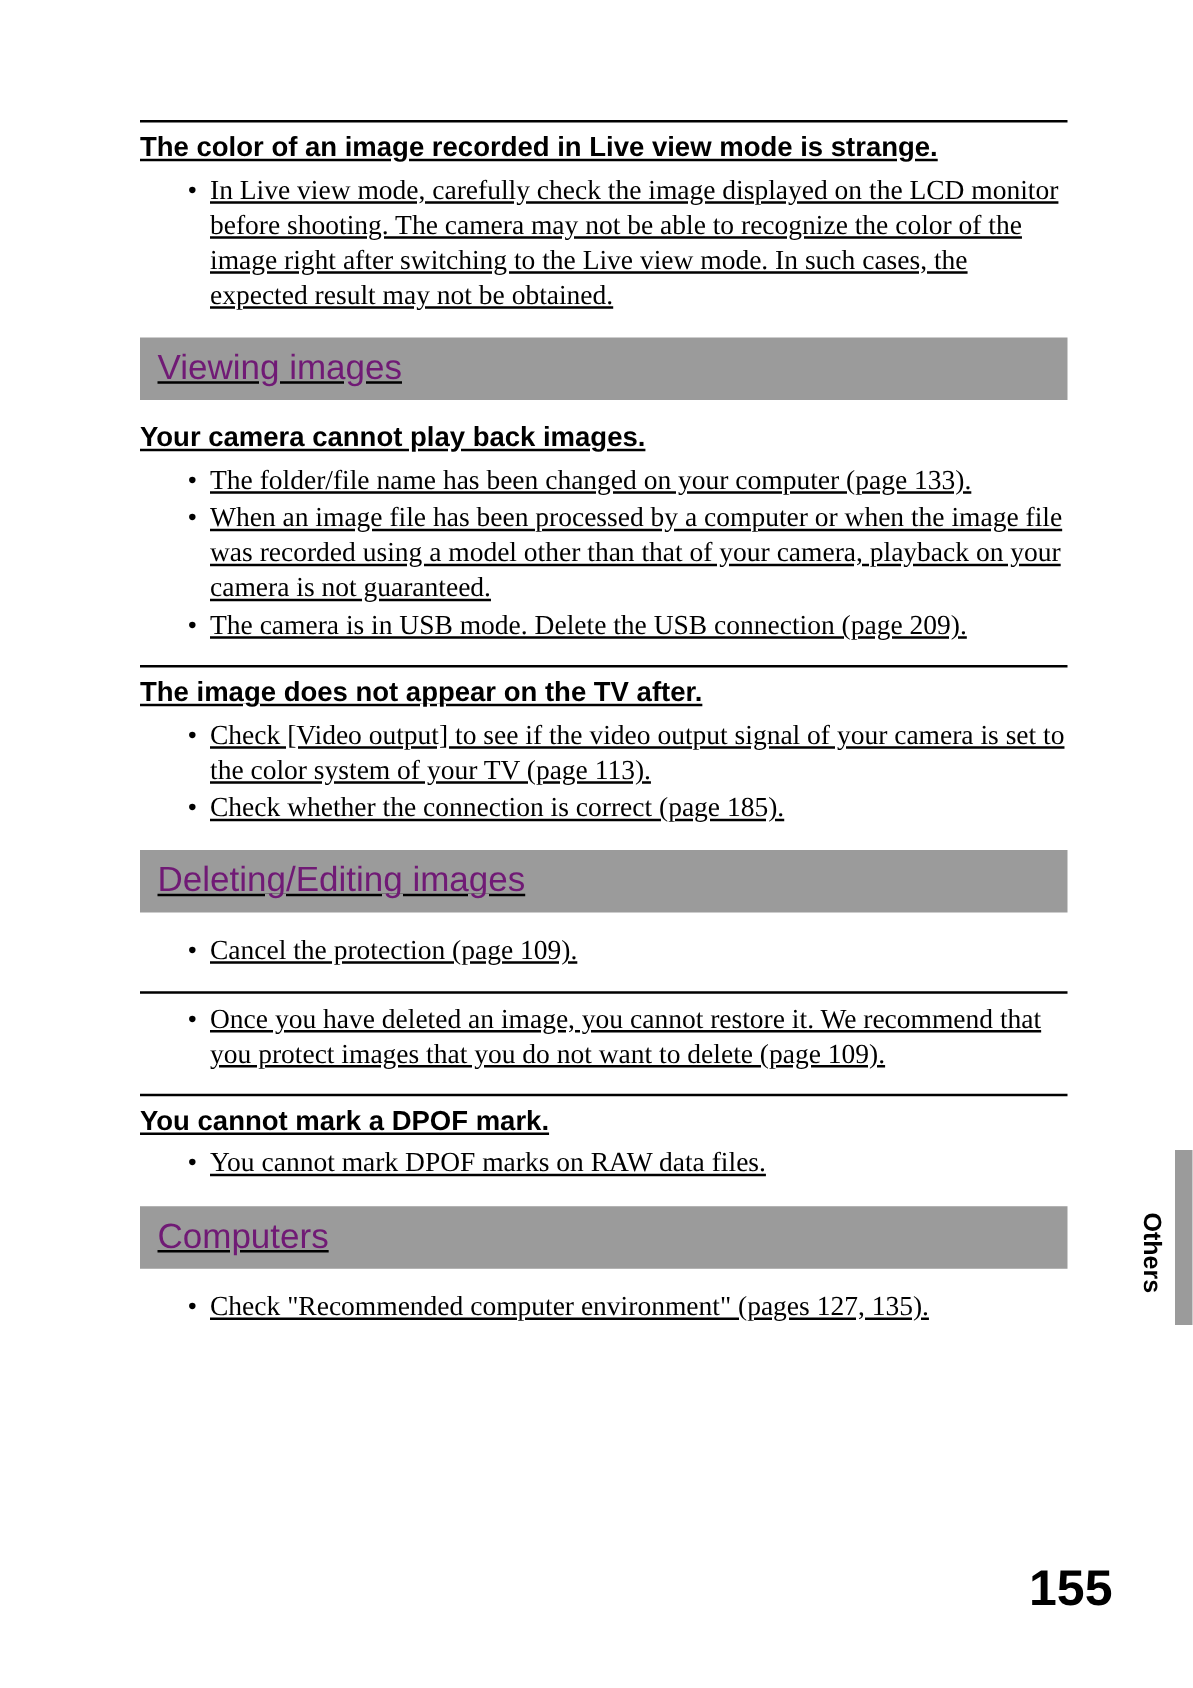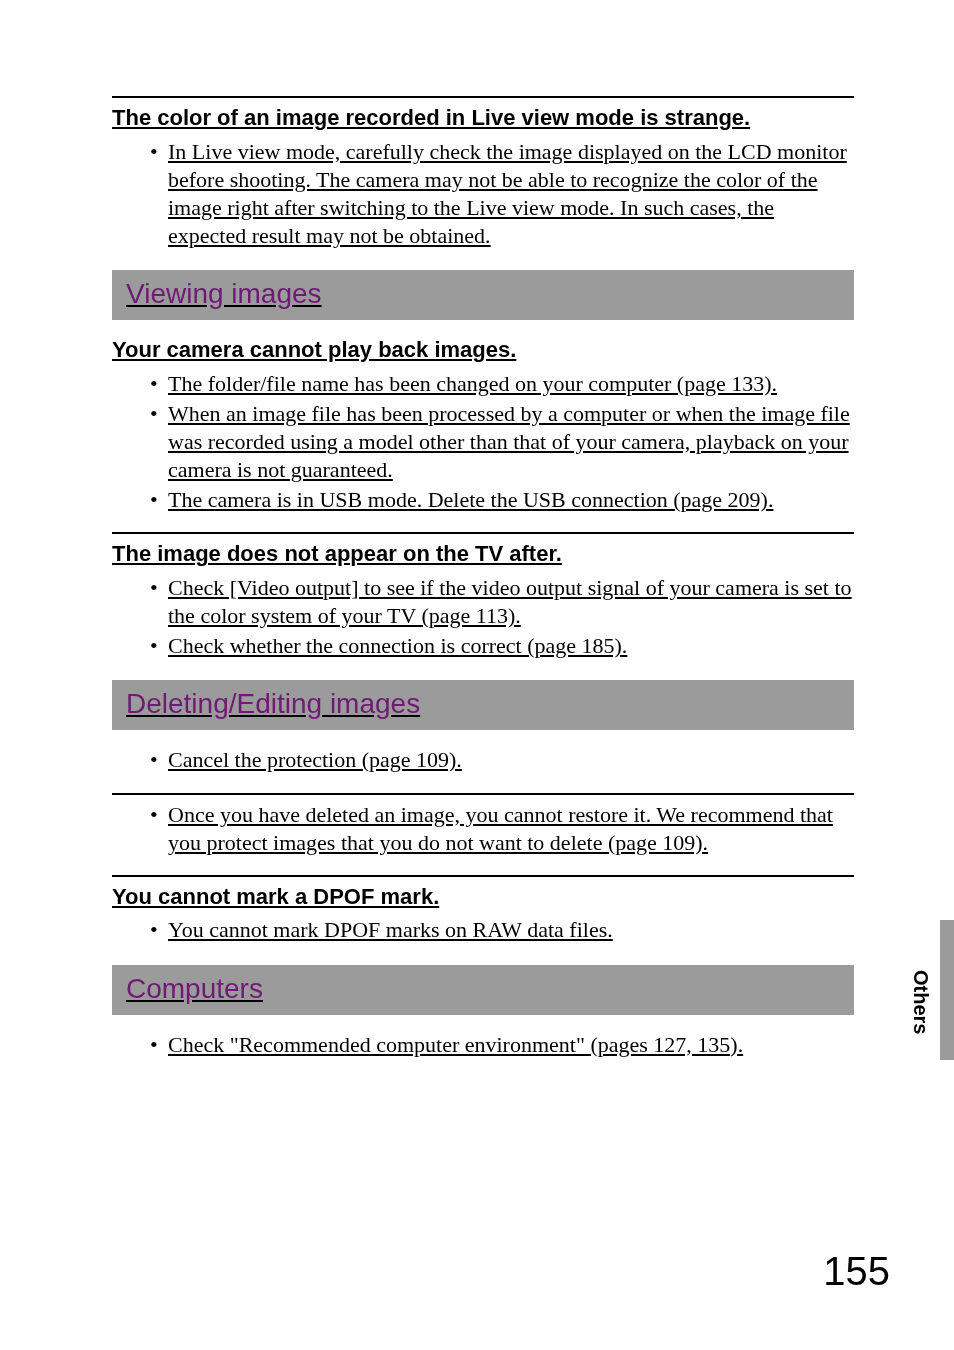--- a/index.html
+++ b/index.html
@@ -73,21 +73,21 @@
     font-weight: bold;
     font-size: 20px;
     writing-mode: vertical-rl;
     text-orientation: mixed;
   }
   .page-number {
     position: absolute;
     right: 64px;
     bottom: 56px;
     font-family: Arial, Helvetica, sans-serif;
-    font-weight: 400;
+    font-weight: 700;
     font-size: 40px;
   }
 </style>
 </head>
 <body>
 
 <div class="page" id="page-root">
     <div class="rule"></div>
     <div class="issue-title">The color of an image recorded in Live view mode is strange.</div>
     <ul class="bullets">

